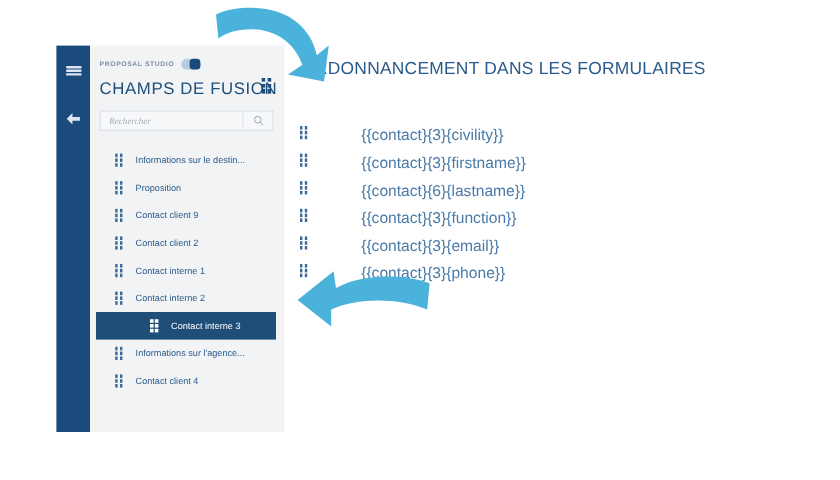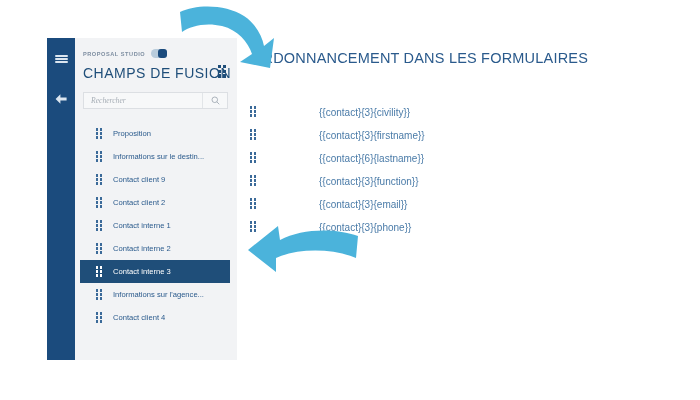--- a/index.html
+++ b/index.html
@@ -189,20 +189,21 @@
     font-size: 7.6px;
     color: #2a5a8c;
     white-space: nowrap;
     margin-left: 2px;
   }
   .side-item.selected {
     background: #1f4e79;
     margin-left: 5px;
     width: 150px;
     padding-left: 15px;
+    justify-content: center;
   }
   .side-item.selected .side-label { color: #ffffff; }
 
   
   .main-title {
     position: absolute;
     left: 251px;
     top: 50px;
     font-size: 14.5px;
     color: #2a5a8c;
@@ -217,22 +218,22 @@
   }
   .field-row {
     height: 23px;
     display: flex;
     align-items: center;
   }
   .field-row .fico {
     width: 16px;
   }
   .field-row .ftok {
-    margin-left: 54px;
-    font-size: 10px;
+    margin-left: 36px;
+    font-size: 13px;
     color: #4a7ba8;
     white-space: nowrap;
   }
 
   
   .arrow-svg {
     position: absolute;
     pointer-events: none;
   }
   #arrow-top { left: 178px; top: 2px; }
@@ -286,27 +287,27 @@
           <line x1="6.5" y1="6.5" x2="9.2" y2="9.2" stroke="#9aa3ad" stroke-width="0.9"></line>
         </svg>
       </div>
     </div>
 
     <div class="side-list" id="side-list">
         <div class="side-item">
           <span class="ico-wrap">
             <span class="grid-ico light"><i></i><i></i><span class="br"></span><i></i><i></i><span class="br"></span><i></i><i></i></span>
           </span>
+          <span class="side-label">Informations sur le destin...</span>
+        </div>
+        <div class="side-item">
+          <span class="ico-wrap">
+            <span class="grid-ico light"><i></i><i></i><span class="br"></span><i></i><i></i><span class="br"></span><i></i><i></i></span>
+          </span>
           <span class="side-label">Proposition</span>
-        </div>
-        <div class="side-item">
-          <span class="ico-wrap">
-            <span class="grid-ico light"><i></i><i></i><span class="br"></span><i></i><i></i><span class="br"></span><i></i><i></i></span>
-          </span>
-          <span class="side-label">Informations sur le destin...</span>
         </div>
         <div class="side-item">
           <span class="ico-wrap">
             <span class="grid-ico light"><i></i><i></i><span class="br"></span><i></i><i></i><span class="br"></span><i></i><i></i></span>
           </span>
           <span class="side-label">Contact client 9</span>
         </div>
         <div class="side-item">
           <span class="ico-wrap">
             <span class="grid-ico light"><i></i><i></i><span class="br"></span><i></i><i></i><span class="br"></span><i></i><i></i></span>

